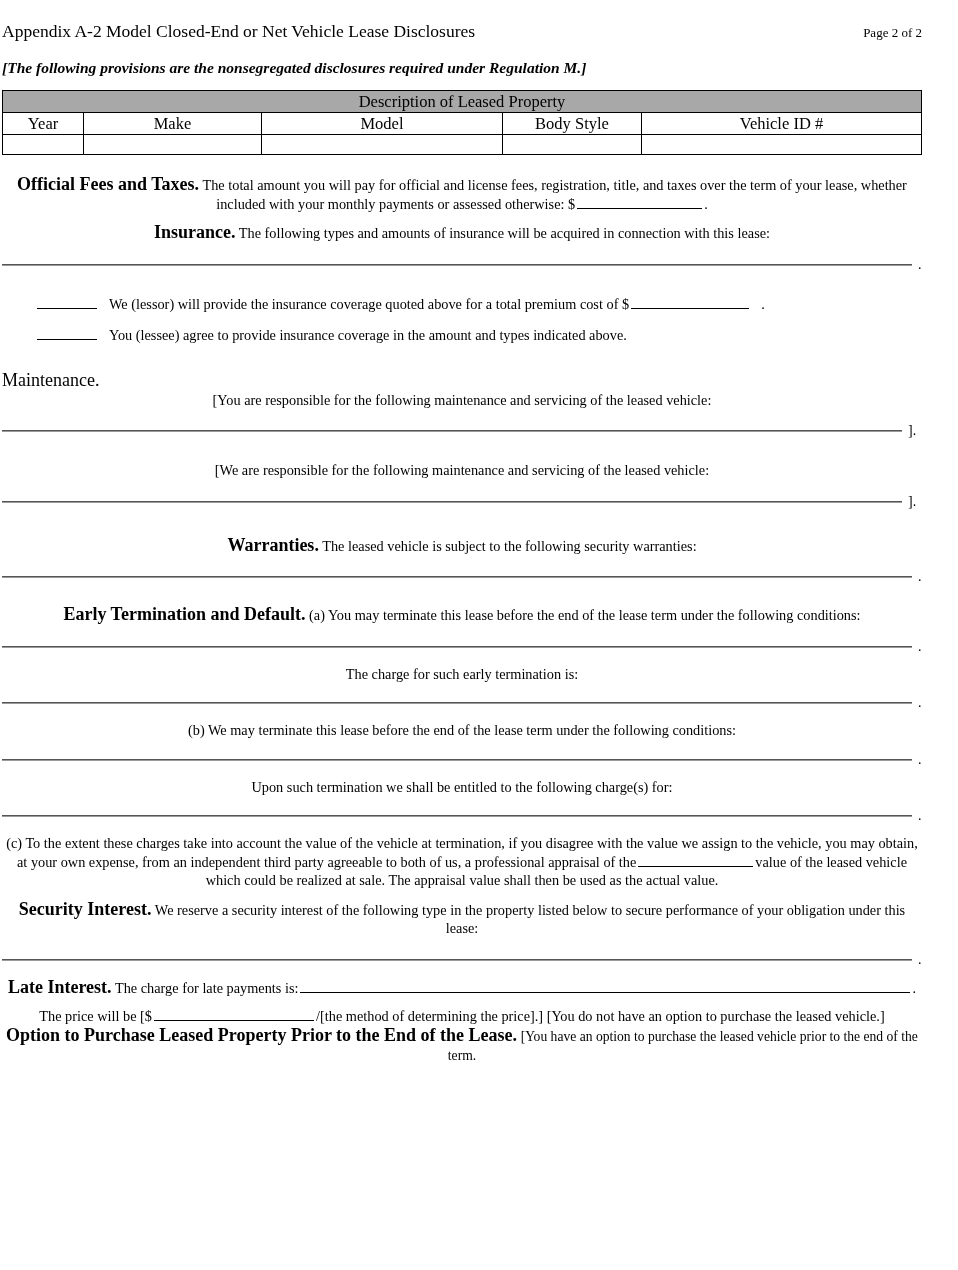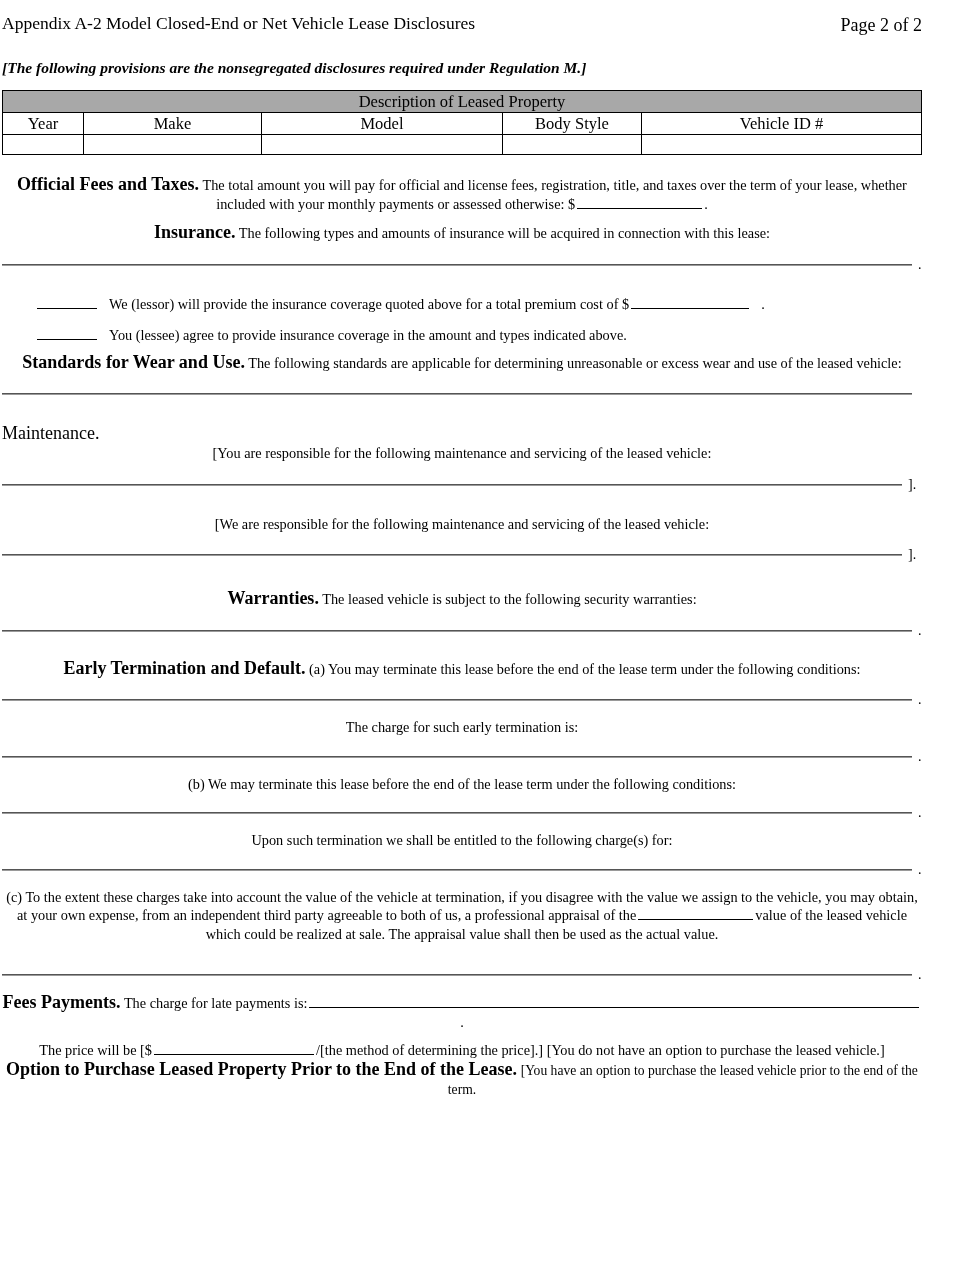--- a/index.html
+++ b/index.html
@@ -19,38 +19,38 @@
     position: relative;
     width: 958px;
     height: 1270px;
     padding: 0;
     box-sizing: border-box;
   }
 
   
   .runhead {
     position: absolute;
-    top: 12px;
+    top: 20px;
     left: 0;
     width: 958px;
     height: 26px;
   }
   .runhead-title {
     position: absolute;
     left: 2px;
     top: 0;
     font-size: 17.5px;
     line-height: 22px;
     white-space: nowrap;
   }
   .runhead-page {
     position: absolute;
     right: 36px;
     top: 3px;
-    font-size: 18px;
+    font-size: 13px;
     line-height: 20px;
     white-space: nowrap;
   }
 
   
   .content {
     position: absolute;
     left: 2px;
     top: 58px;
     width: 920px;
@@ -226,28 +226,20 @@
 
       <div class="sp18"></div>
       <p class="indent-row"><span class="blank-in b-60"></span><span>We (lessor) will provide the insurance coverage quoted above for a total premium cost of $</span><span class="blank-in b-118"></span><span>.</span></p>
 
       <div class="sp12"></div>
       <p class="indent-row"><span class="blank-in b-60"></span><span>You (lessee) agree to provide insurance coverage in the amount and types indicated above.</span></p>
     </div>
 
     <div class="sp8"></div>
 
-    <div class="sec">
-      <p class="para"><span class="h-run">Standards for Wear and Use.</span> <span>The following standards are applicable for determining unreasonable or excess wear and use of the leased vehicle:</span></p>
-      <div class="sp12"></div>
-      <div class="rule-row">
-        <div class="rule" style="width:910px;"></div>
-        <div class="rule-tail" style="left:916px;"></div>
-      </div>
-    </div>
 
     <div class="sp16"></div>
 
     <div class="sec">
       <p class="h-block">Maintenance.</p>
       <p class="para">[You are responsible for the following maintenance and servicing of the leased vehicle:</p>
       <div class="sp12"></div>
       <div class="rule-row">
         <div class="rule" style="width:900px;"></div>
         <div class="rule-tail" style="left:906px;">].</div>
@@ -307,31 +299,32 @@
         <div class="rule-tail" style="left:916px;">.</div>
       </div>
 
       <div class="sp6"></div>
       <p class="para"><span>(c) To the extent these charges take into account the value of the vehicle at termination, if you disagree with the value we assign to the vehicle, you may obtain, at your own expense, from an independent third party agreeable to both of us, a professional appraisal of the</span><span class="blank-in b-115"></span><span>value of the leased vehicle which could be realized at sale. The appraisal value shall then be used as the actual value.</span></p>
     </div>
 
     <div class="sp10"></div>
 
     <div class="sec">
+      <p class="para"><span class="h-run">Security Interest.</span> <span>We reserve a security interest of the following type in the property listed below to secure performance of your obligation under this lease:</span></p>
       <div class="sp12"></div>
       <div class="rule-row">
         <div class="rule" style="width:910px;"></div>
         <div class="rule-tail" style="left:916px;">.</div>
       </div>
     </div>
 
     <div class="sp6"></div>
 
     <div class="sec">
-      <p class="para"><span class="h-run">Fees Payments.</span> <span>The charge for late payments is:</span><span class="blank-in b-lp"></span><span>.</span></p>
+      <p class="para"><span class="h-run">Late Interest.</span> <span>The charge for late payments is:</span><span class="blank-in b-lp"></span><span>.</span></p>
     </div>
 
     <div class="sp10"></div>
 
     <div class="sec">
       <p class="para"><span>The price will be [$</span><span class="blank-in b-160"></span><span>/[the method of determining the price].] [You do not have an option to purchase the leased vehicle.]</span></p>
       <p class="para"><span class="h-run">Option to Purchase Leased Property Prior to the End of the Lease.</span> <span class="p-sm">[You have an option to purchase the leased vehicle prior to the end of the term.</span></p>
     </div>
 
   </div>

